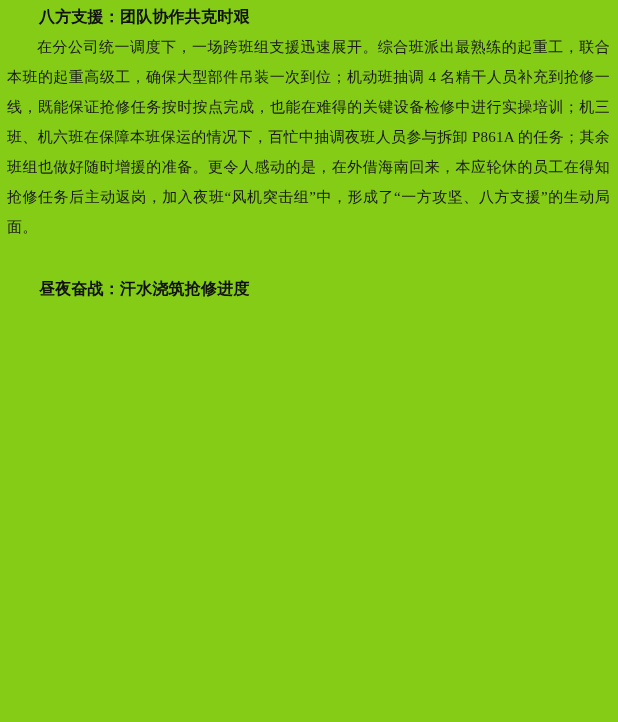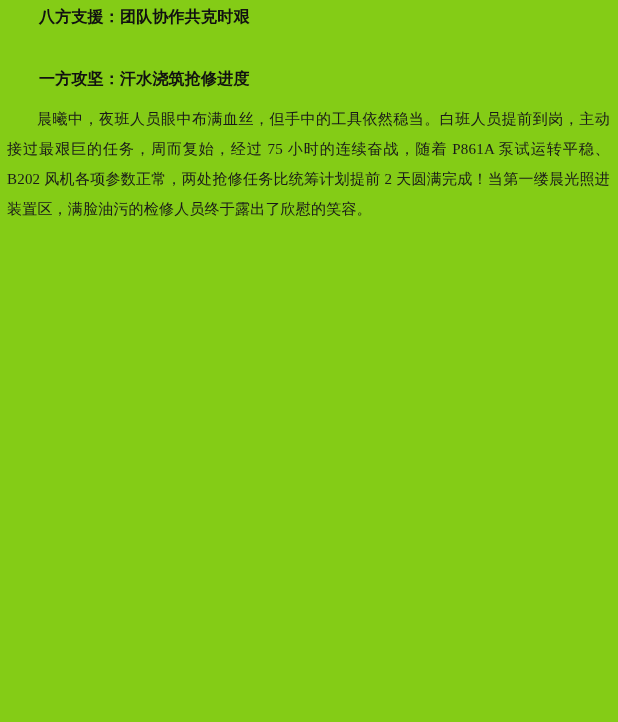--- a/index.html
+++ b/index.html
@@ -45,20 +45,20 @@
     text-indent: 2em;
   }
 </style>
 </head>
 <body>
 
 <div class="page">
 
   <h2 class="doc-heading">八方支援：团队协作共克时艰</h2>
 
+  <p class="doc-para">在分公司统一调度下，一场跨班组支援迅速展开。综合班派出最熟练的起重工，联合本班的起重高级工，确保大型部件吊装一次到位；机动班抽调 4 名精干人员补充到抢修一线，既能保证抢修任务按时按点完成，也能在难得的关键设备检修中进行实操培训；机三班、机六班在保障本班保运的情况下，百忙中抽调夜班人员参与拆卸 P861A 的任务；其余班组也做好随时增援的准备。更令人感动的是，在外借海南回来，本应轮休的员工在得知抢修任务后主动返岗，加入夜班“风机突击组”中，形成了“一方攻坚、八方支援”的生动局面。</p>
 
-  <h2 class="doc-heading heading-gap">一方攻坚：汗水浇筑抢修进度</h2>
+  <h2 class="doc-heading heading-gap">昼夜奋战：汗水浇筑抢修进度</h2>
 
 
 
-  <p class="doc-para">晨曦中，夜班人员眼中布满血丝，但手中的工具依然稳当。白班人员提前到岗，主动接过最艰巨的任务，周而复始，经过 75 小时的连续奋战，随着 P861A 泵试运转平稳、B202 风机各项参数正常，两处抢修任务比统筹计划提前 2 天圆满完成！当第一缕晨光照进装置区，满脸油污的检修人员终于露出了欣慰的笑容。</p>
 
 </div>
 
 </body></html>

